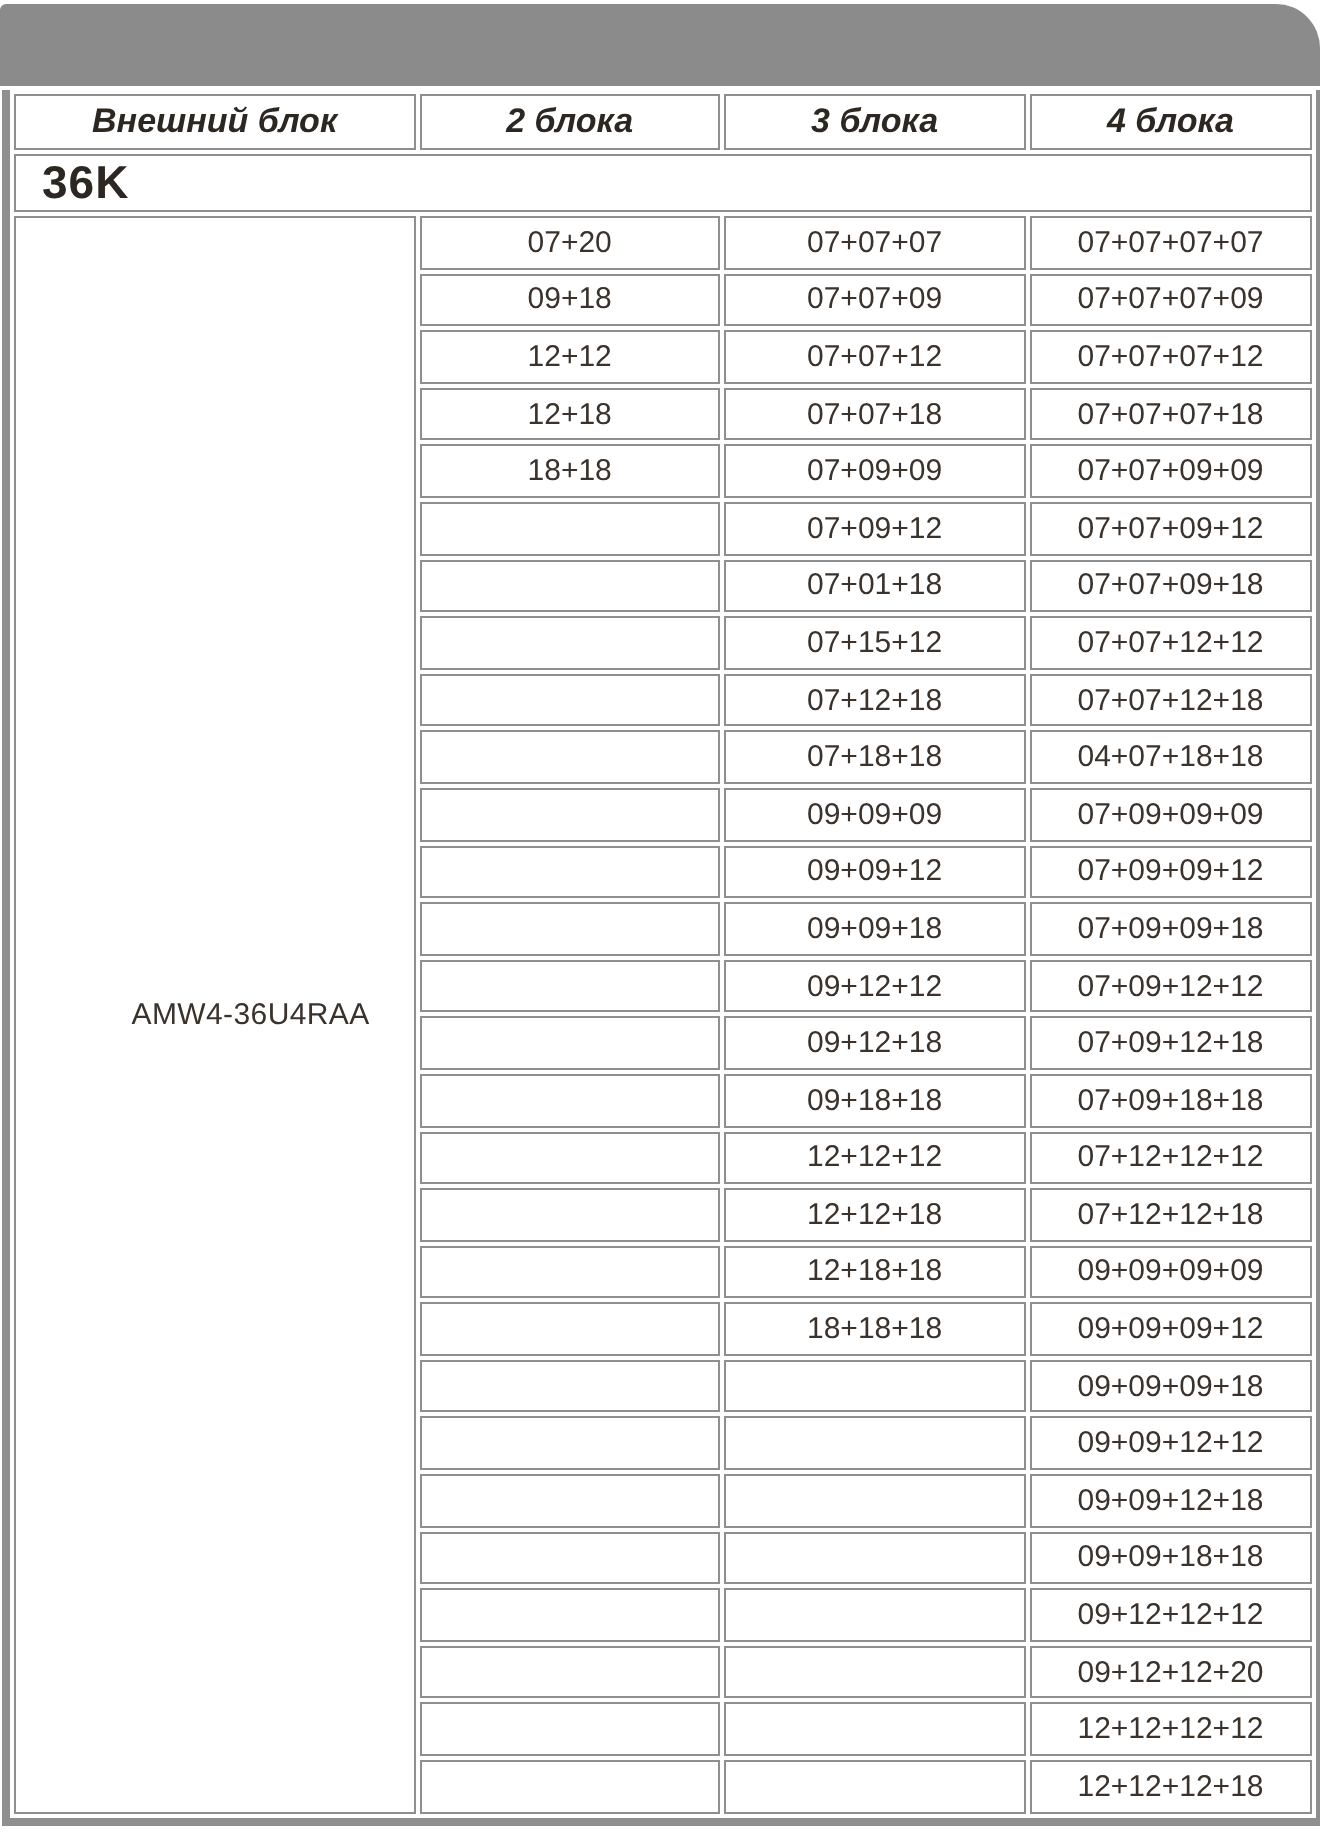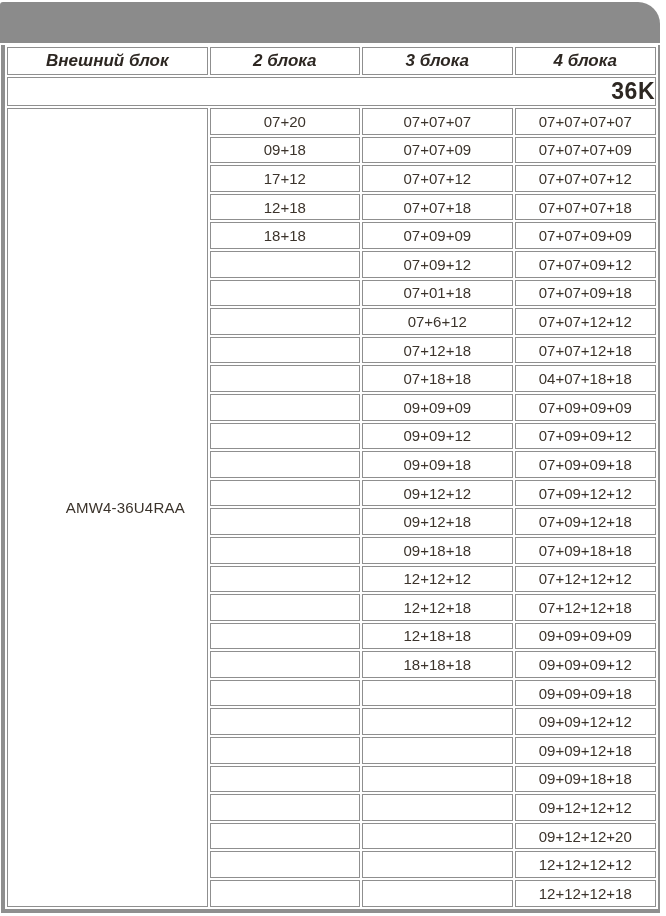--- a/index.html
+++ b/index.html
@@ -58,21 +58,21 @@
   }
   table.combos th {
     height: 28px;
     font-weight: bold;
     font-style: italic;
     font-size: 17px;
     color: var(--heading_dark);
   }
   tr.group-row td {
     height: 22px;
-    text-align: right;
+    text-align: left;
     padding-left: 13px;
     font-weight: bold;
     font-size: 23px;
     letter-spacing: 0.5px;
     color: var(--heading_dark);
   }
   td.model-cell {
     font-size: 17px;
     letter-spacing: 0.2px;
     padding-left: 36px;
@@ -117,21 +117,21 @@
       <td class="val">07+07+07+07</td>
     </tr>
 
     <tr>
       <td class="val">09+18</td>
       <td class="val">07+07+09</td>
       <td class="val">07+07+07+09</td>
     </tr>
 
     <tr>
-      <td class="val">17+12</td>
+      <td class="val">12+12</td>
       <td class="val">07+07+12</td>
       <td class="val">07+07+07+12</td>
     </tr>
 
     <tr>
       <td class="val">12+18</td>
       <td class="val">07+07+18</td>
       <td class="val">07+07+07+18</td>
     </tr>
 
@@ -148,21 +148,21 @@
     </tr>
 
     <tr>
       <td class="val"></td>
       <td class="val">07+01+18</td>
       <td class="val">07+07+09+18</td>
     </tr>
 
     <tr>
       <td class="val"></td>
-      <td class="val">07+6+12</td>
+      <td class="val">07+15+12</td>
       <td class="val">07+07+12+12</td>
     </tr>
 
     <tr>
       <td class="val"></td>
       <td class="val">07+12+18</td>
       <td class="val">07+07+12+18</td>
     </tr>
 
     <tr>

